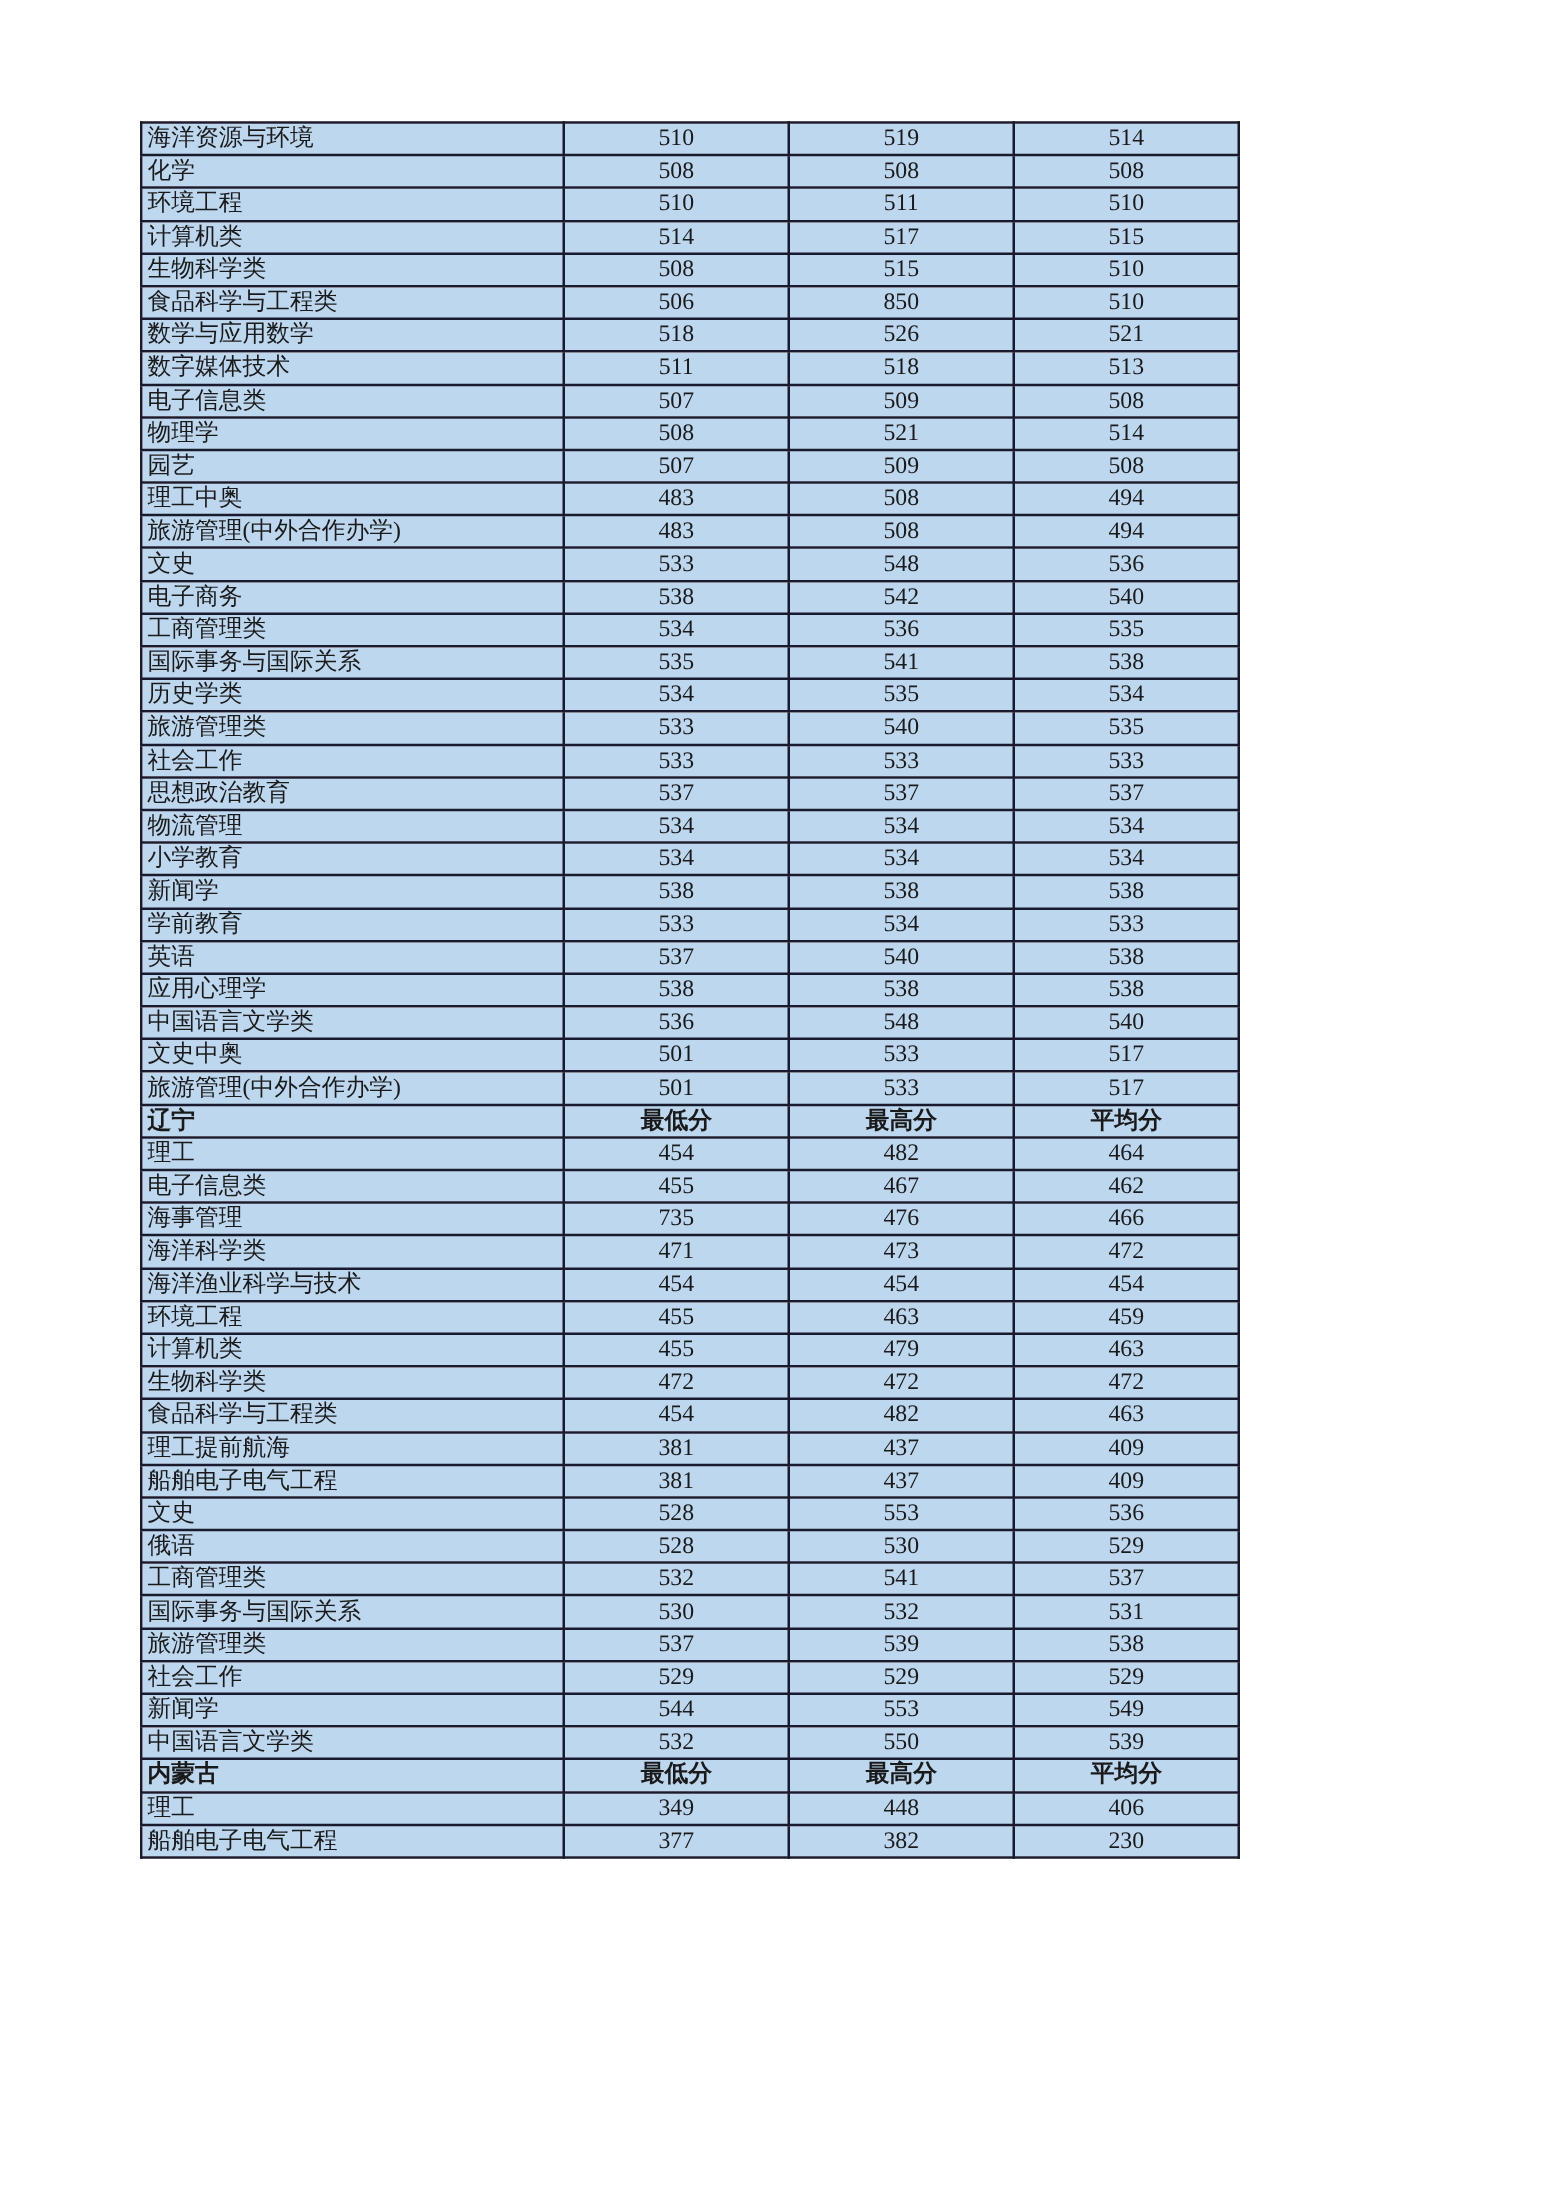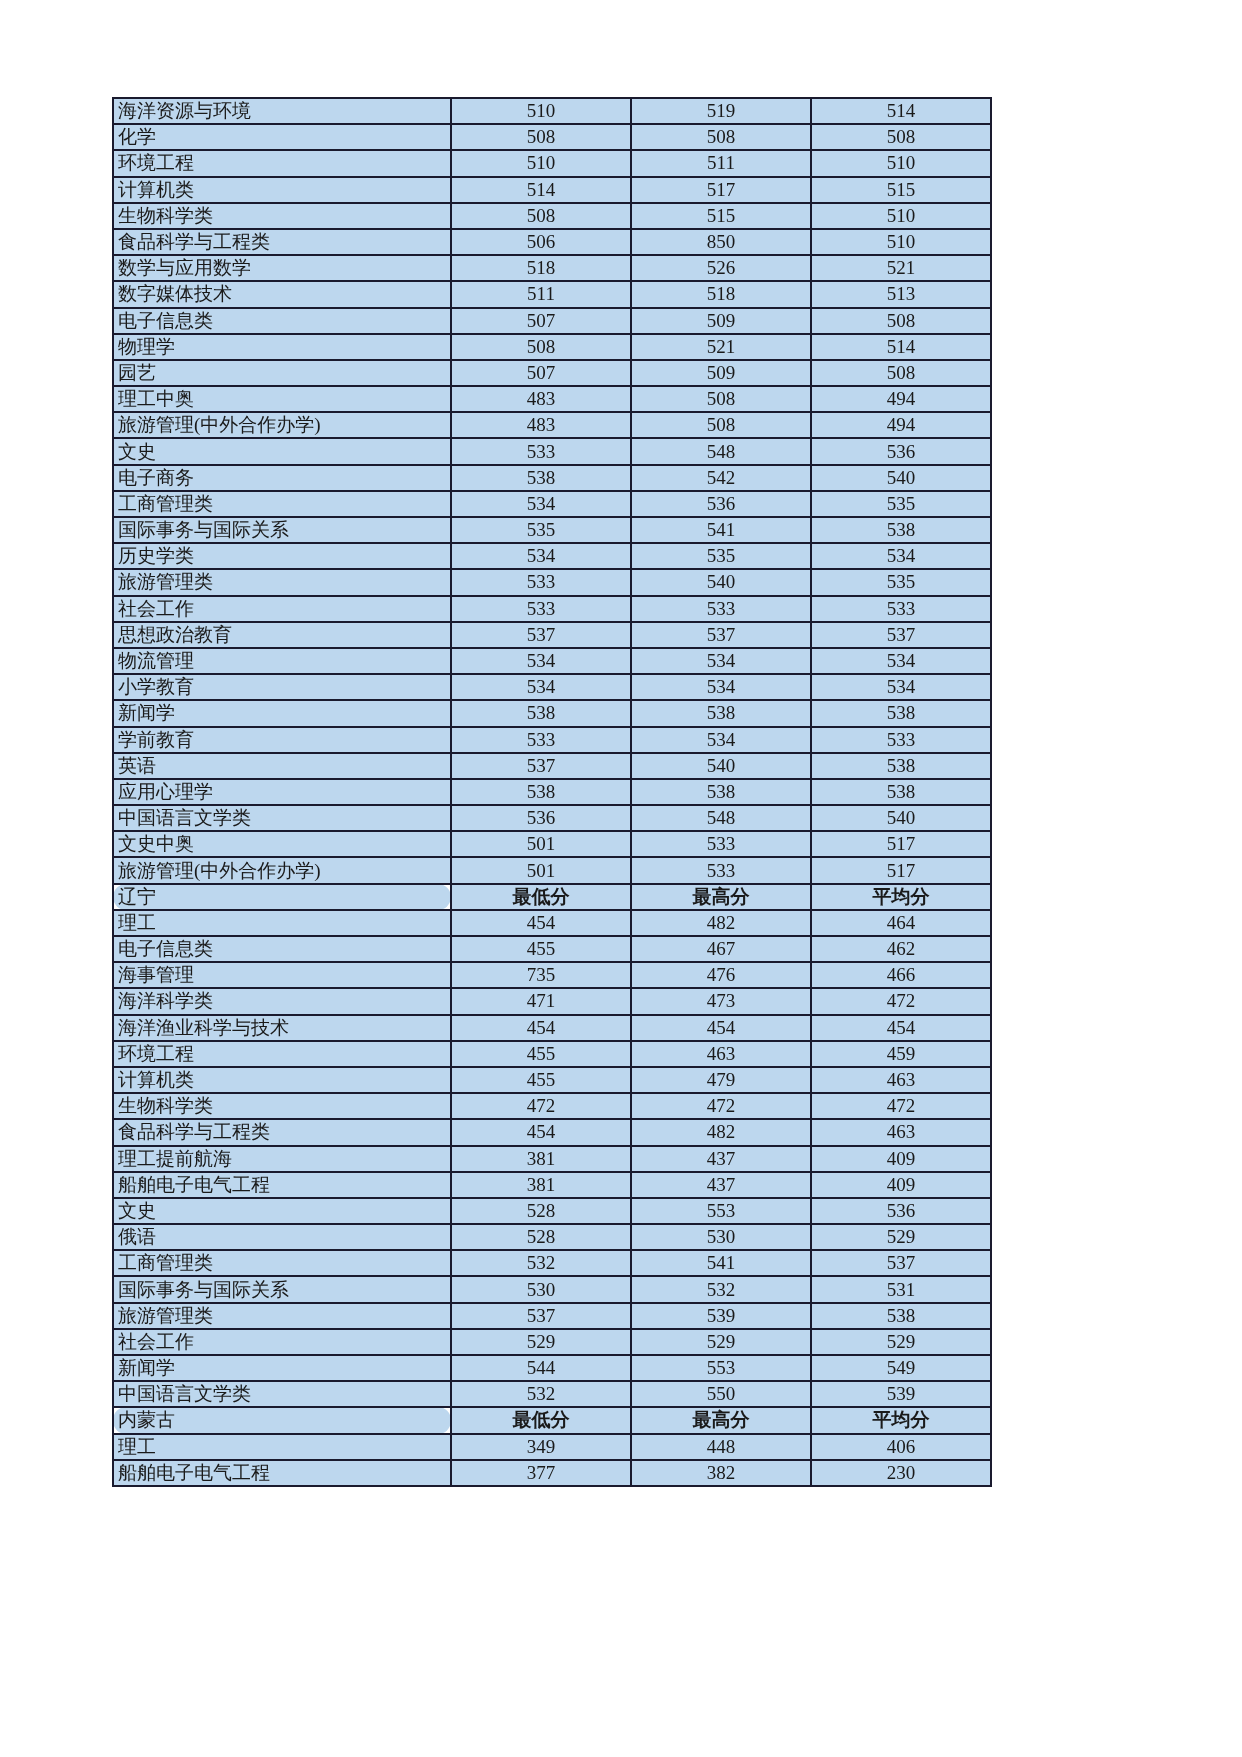--- a/index.html
+++ b/index.html
@@ -40,21 +40,21 @@
     font-size: 19px;
     line-height: 22px;
     color: #1a1a1a;
     white-space: nowrap;
     overflow: hidden;
   }
   td.name-cell { text-align: left; }
   td.num-cell  { text-align: center; }
 
   
-  .lvl-province { padding-left: 18px;  font-weight: normal; border-radius: 13px; }
+  .lvl-province { padding-left: 18px;  font-weight: bold; }
   .lvl-category { padding-left: 50px;  }
   .lvl-major    { padding-left: 78px;  }
 
   td.hdr-cell {
     font-weight: bold;
   }
 </style>
 </head>
 <body>
 

